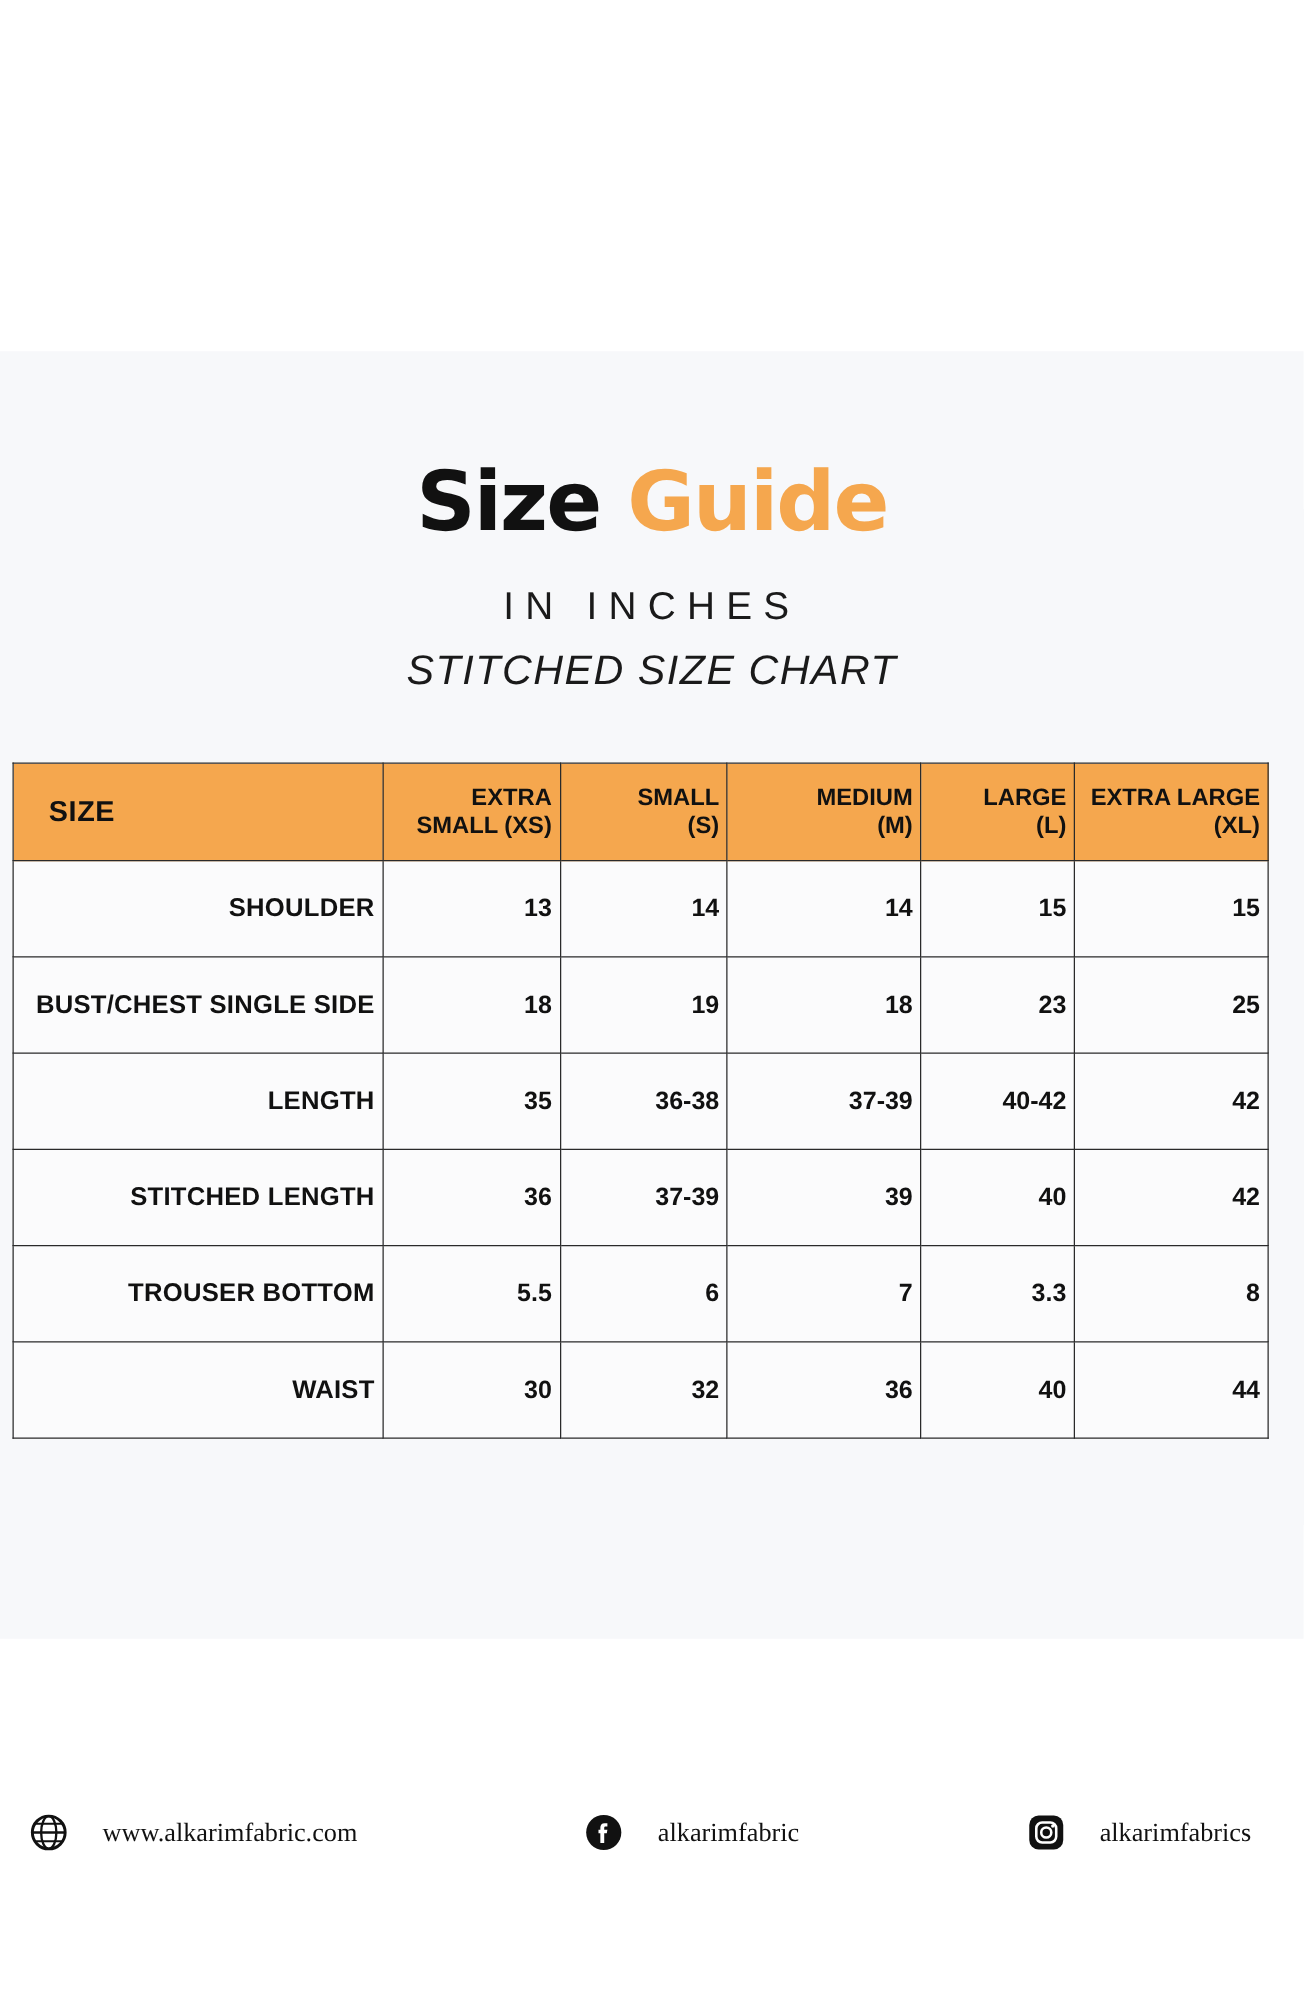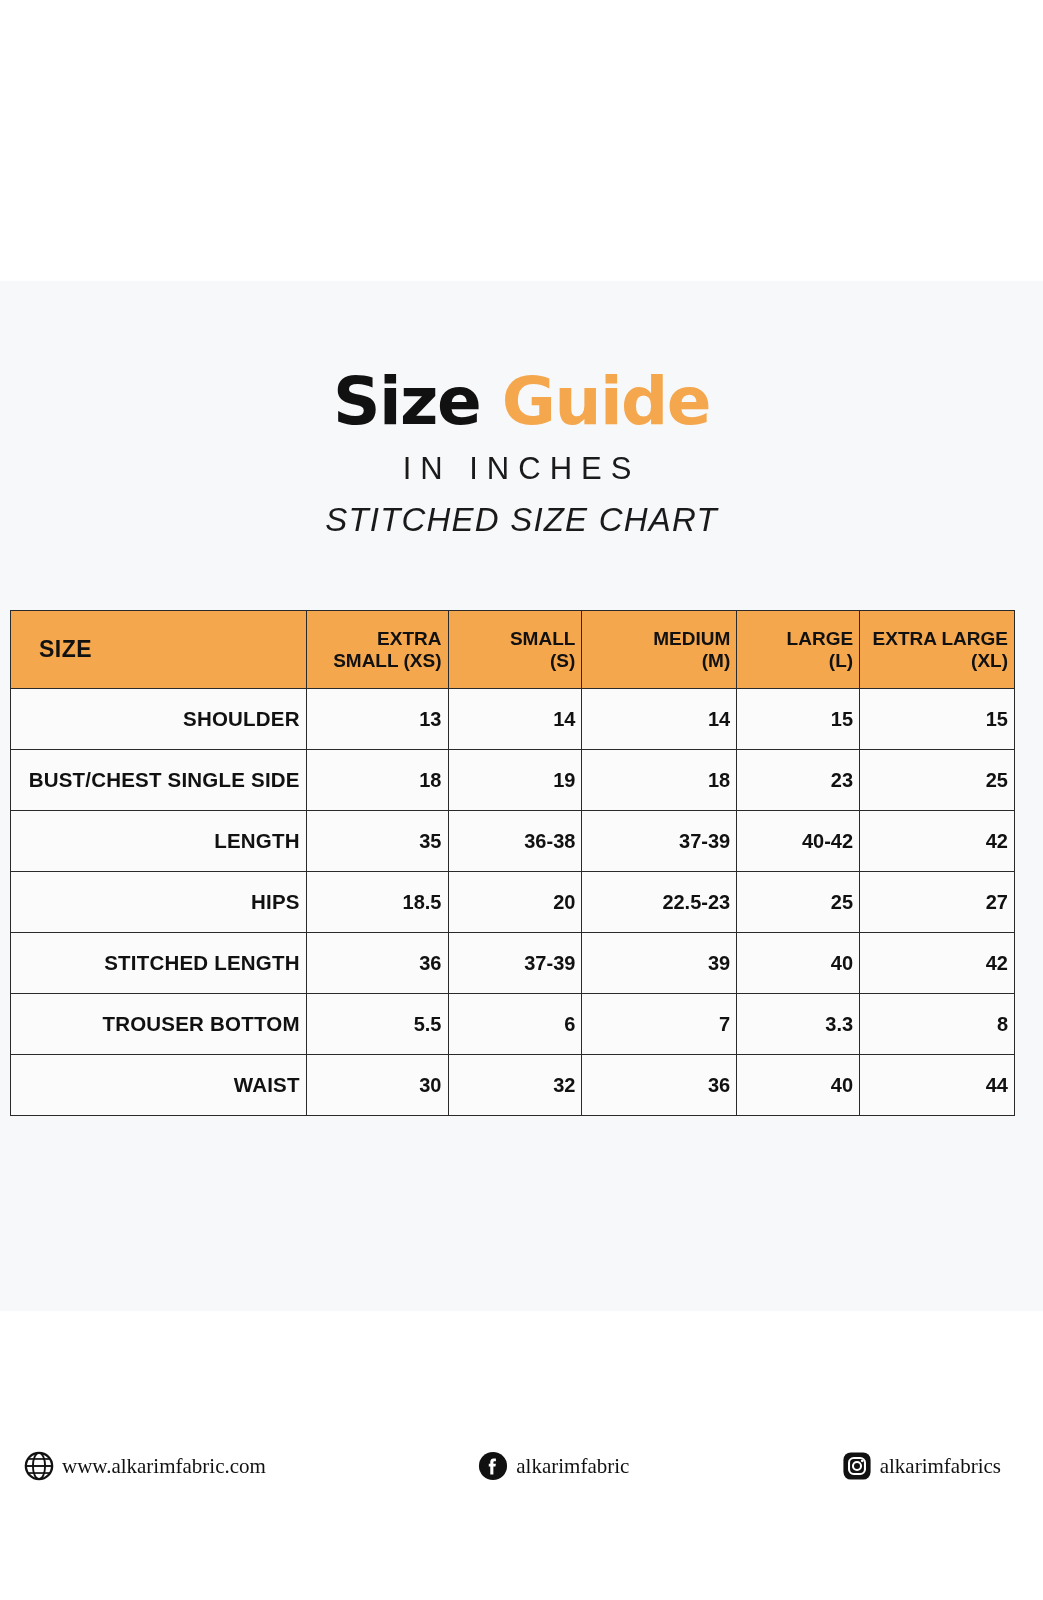--- a/index.html
+++ b/index.html
@@ -34,21 +34,21 @@
   .title {
     font-size: 66px;
     font-weight: 800;
     letter-spacing: -1.5px;
     line-height: 1;
     color: #111111;
     font-family: "DejaVu Sans", sans-serif;
   }
   .title .accent { color: #f5a74e; }
   .subtitle1 {
-    margin-top: 16px;
+    margin-top: 32px;
     font-size: 31px;
     letter-spacing: 9px;
     color: #1a1a1a;
     font-weight: 400;
     font-family: "Liberation Sans", sans-serif;
   }
   .subtitle2 {
     margin-top: 14px;
     font-size: 33px;
     letter-spacing: 1.2px;
@@ -78,21 +78,21 @@
     line-height: 1.15;
     padding: 4px 6px;
   }
   thead th.first {
     text-align: left;
     padding-left: 28px;
     font-size: 23px;
     letter-spacing: 0.5px;
   }
   tbody td {
-    height: 61px;
+    height: 77px;
     font-size: 20px;
     font-weight: 700;
     padding: 4px 6px;
   }
   tbody td.label {
     font-size: 20.5px;
     font-weight: 700;
     letter-spacing: 0.2px;
   }
   
@@ -110,21 +110,21 @@
     width: 1005px;
     height: 60px;
     display: flex;
     align-items: center;
     justify-content: space-between;
     padding: 0 14px;
   }
   .foot-item {
     display: flex;
     align-items: center;
-    gap: 8px;
+    gap: 28px;
     font-size: 21px;
     color: #111111;
     font-family: "Liberation Serif", serif;
   }
   .foot-icon {
     width: 30px;
     height: 30px;
     flex: 0 0 30px;
     display: block;
   }
@@ -200,28 +200,20 @@
         </tr>
         <tr>
           <td class="label">LENGTH</td>
           <td>35</td>
           <td>36-38</td>
           <td>37-39</td>
           <td>40-42</td>
           <td>42</td>
         </tr>
         <tr>
-          <td class="label">HIPS</td>
-          <td>18.5</td>
-          <td>20</td>
-          <td>22.5-23</td>
-          <td>25</td>
-          <td>27</td>
-        </tr>
-        <tr>
           <td class="label">STITCHED LENGTH</td>
           <td>36</td>
           <td>37-39</td>
           <td>39</td>
           <td>40</td>
           <td>42</td>
         </tr>
         <tr>
           <td class="label">TROUSER BOTTOM</td>
           <td>5.5</td>

